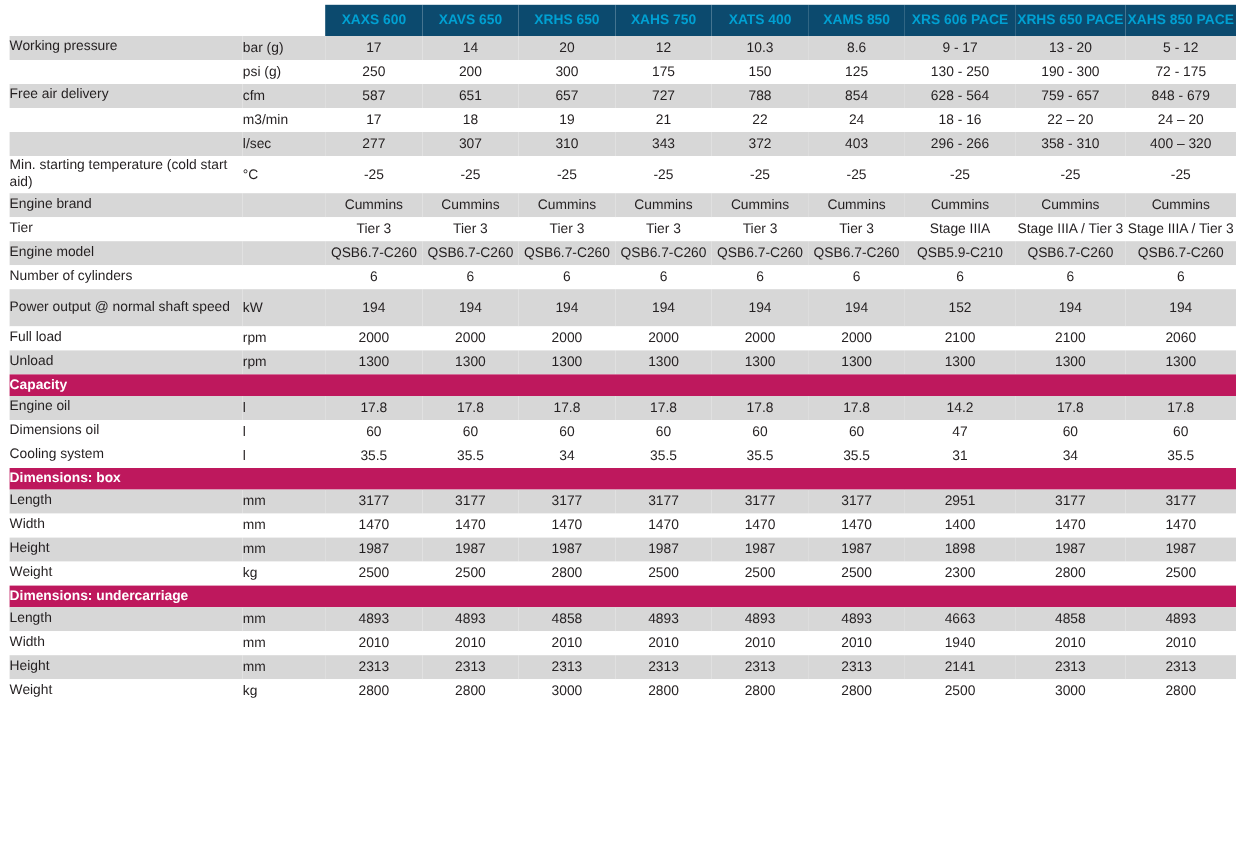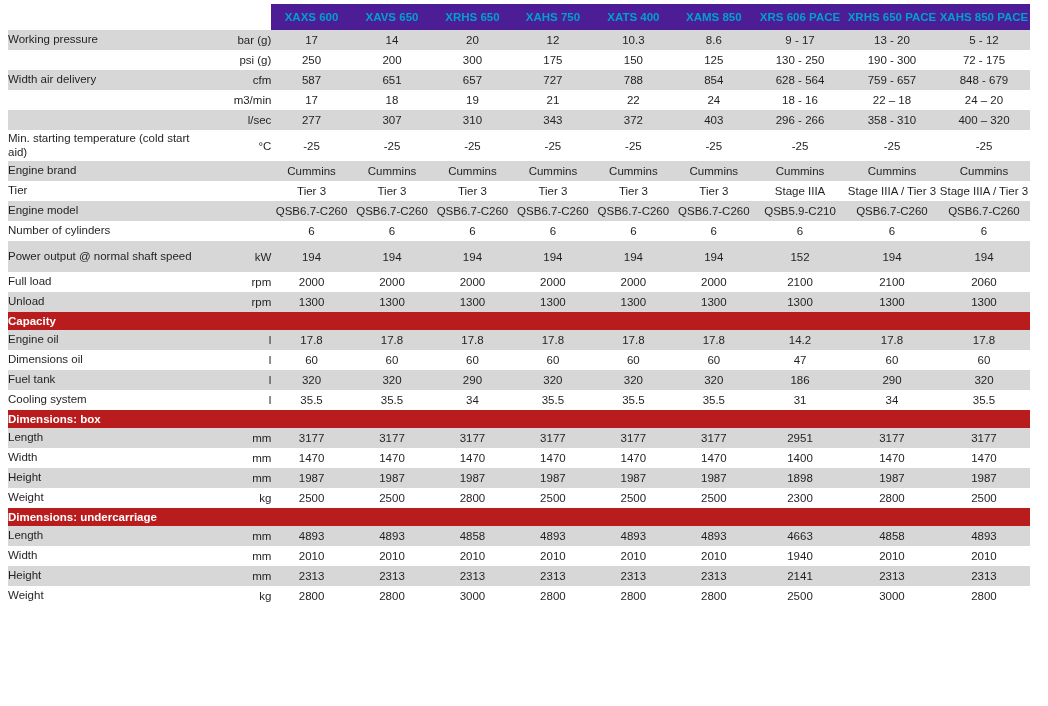--- a/index.html
+++ b/index.html
@@ -26,49 +26,49 @@
     vertical-align: middle;
     border: none;
   }
   .col-label { width: 186px; }
   .col-unit  { width: 66px; }
   .col-val   { width: 77px; }
   .col-val-pace { width: 88px; }
 
   
   thead th {
-    background: #4c1d95;
+    background: #0c4a6e;
     color: #00a0d2;
     font-size: 12.5px;
     font-weight: bold;
     text-align: center;
     height: 26px;
     padding: 0 2px;
     white-space: nowrap;
   }
   thead th.hdr-blank { background: #ffffff; }
 
   
   td.lbl {
     text-align: left;
     padding-left: 6px;
     line-height: 1.15;
   }
   td.unit {
-    text-align: right;
+    text-align: left;
   }
   td.val {
     text-align: center;
   }
   tr.shade td { background: #d7d7d7; }
   tr.plain td { background: #ffffff; }
 
   
   tr.section td {
-    background: #b91c1c;
+    background: #be185d;
     color: #ffffff;
     font-weight: bold;
     font-size: 12px;
     text-align: left;
     padding-left: 6px;
     height: 18px;
   }
   
   tr.r1 td { height: 20px; }
   tr.tall td { height: 31px; }
@@ -126,21 +126,21 @@
         <td class="val">200</td>
         <td class="val">300</td>
         <td class="val">175</td>
         <td class="val">150</td>
         <td class="val">125</td>
         <td class="val">130 - 250</td>
         <td class="val">190 - 300</td>
         <td class="val">72 - 175</td>
       </tr>
       <tr class="shade r1">
-        <td class="lbl">Width air delivery</td>
+        <td class="lbl">Free air delivery</td>
         <td class="unit">cfm</td>
         <td class="val">587</td>
         <td class="val">651</td>
         <td class="val">657</td>
         <td class="val">727</td>
         <td class="val">788</td>
         <td class="val">854</td>
         <td class="val">628 - 564</td>
         <td class="val">759 - 657</td>
         <td class="val">848 - 679</td>
@@ -148,21 +148,21 @@
       <tr class="plain r1">
         <td class="lbl"></td>
         <td class="unit">m3/min</td>
         <td class="val">17</td>
         <td class="val">18</td>
         <td class="val">19</td>
         <td class="val">21</td>
         <td class="val">22</td>
         <td class="val">24</td>
         <td class="val">18 - 16</td>
-        <td class="val">22 – 18</td>
+        <td class="val">22 – 20</td>
         <td class="val">24 – 20</td>
       </tr>
       <tr class="shade r1">
         <td class="lbl"></td>
         <td class="unit">l/sec</td>
         <td class="val">277</td>
         <td class="val">307</td>
         <td class="val">310</td>
         <td class="val">343</td>
         <td class="val">372</td>
@@ -297,33 +297,20 @@
         <td class="val">60</td>
         <td class="val">60</td>
         <td class="val">60</td>
         <td class="val">60</td>
         <td class="val">60</td>
         <td class="val">60</td>
         <td class="val">47</td>
         <td class="val">60</td>
         <td class="val">60</td>
       </tr>
-      <tr class="shade r1">
-        <td class="lbl">Fuel tank</td>
-        <td class="unit">l</td>
-        <td class="val">320</td>
-        <td class="val">320</td>
-        <td class="val">290</td>
-        <td class="val">320</td>
-        <td class="val">320</td>
-        <td class="val">320</td>
-        <td class="val">186</td>
-        <td class="val">290</td>
-        <td class="val">320</td>
-      </tr>
       <tr class="plain r1">
         <td class="lbl">Cooling system</td>
         <td class="unit">l</td>
         <td class="val">35.5</td>
         <td class="val">35.5</td>
         <td class="val">34</td>
         <td class="val">35.5</td>
         <td class="val">35.5</td>
         <td class="val">35.5</td>
         <td class="val">31</td>

